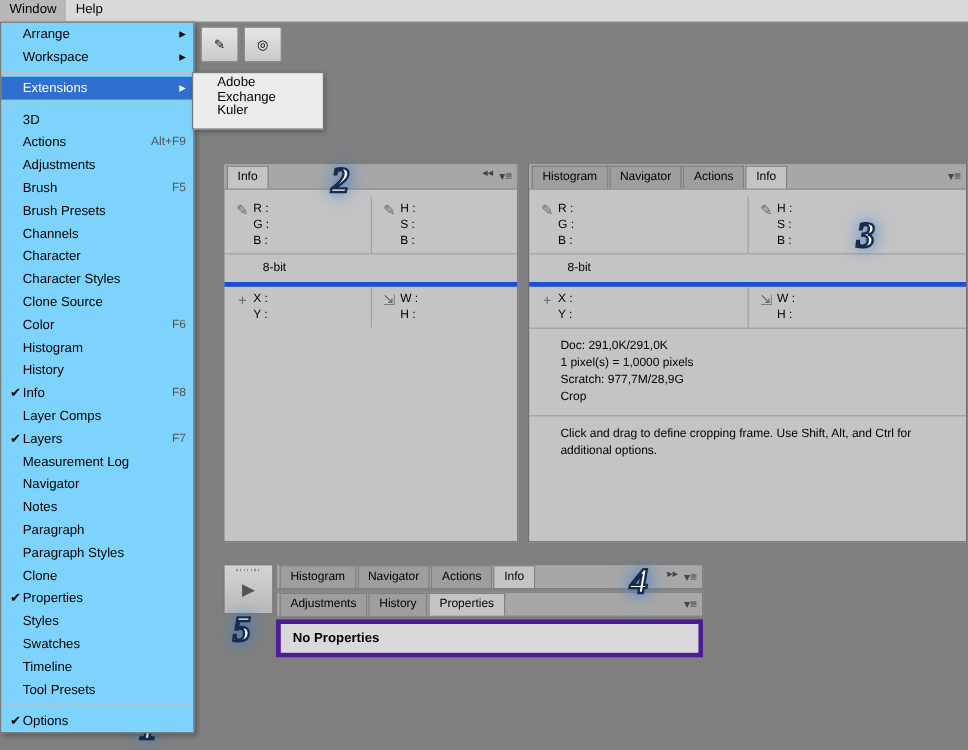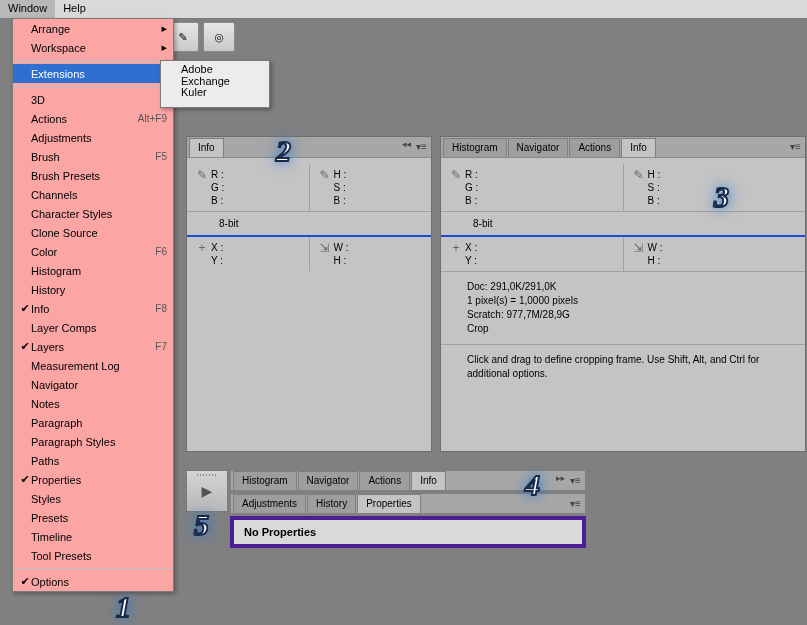--- a/index.html
+++ b/index.html
@@ -1,19 +1,19 @@
 <!DOCTYPE html>
 <html><head>
 <meta charset="utf-8">
 <style>
 html,body{margin:0;padding:0;width:807px;height:625px;overflow:hidden;font-family:Tahoma,Arial,sans-serif;font-size:11px;color:#000;background:#808080}
 .menubar{display:flex;background:#d9d9d9;height:18px;border-bottom:1px solid #7a7a7a;position:relative;z-index:5}
 .menubar .mitem{padding:2px 8px;cursor:default}
 .menubar .mitem.active{background:#b8b8b8}
-.dropdown{position:absolute;left:12px;top:18px;width:160px;background:#fca5a5;border:1px solid #7a7a7a;box-shadow:2px 2px 4px rgba(0,0,0,.3);z-index:5}
+.dropdown{position:absolute;left:0;top:18px;width:160px;background:#7dd3fc;border:1px solid #7a7a7a;box-shadow:2px 2px 4px rgba(0,0,0,.3);z-index:5}
 .dropdown .row{display:flex;align-items:center;height:19px;padding:0 6px;position:relative}
 .dropdown .row.sel{background:#2f6fcf;color:#fff}
 .dropdown .sep{height:1px;background:#bfbfbf;margin:3px 0}
 .dropdown .ck{width:12px;text-align:center}
 .dropdown .lbl{flex:1}
 .dropdown .sc{color:#555;font-size:10px}
 .dropdown .ar{width:10px;text-align:right}
 .submenu{position:absolute;left:160px;top:60px;width:108px;background:#ececec;border:1px solid #7a7a7a;box-shadow:2px 2px 4px rgba(0,0,0,.3);z-index:6}
 .submenu .srow{height:19px;padding:2px 20px}
 .toolbar{position:absolute;left:158px;top:20px;height:34px;display:flex;align-items:center}
@@ -28,21 +28,21 @@
 .pmenu{position:absolute;right:4px;top:4px;width:11px;height:9px;color:#444;font-size:10px}
 .pmin{position:absolute;right:20px;top:2px;font-size:9px;color:#444}
 .infobody{padding:6px 0 0 0}
 .inforow{display:flex;border-bottom:1px solid #a0a0a0}
 .inforow:last-child{border-bottom:none}
 .half{flex:1;padding:4px 6px;display:flex;font-size:10px}
 .half+.half{border-left:1px solid #a0a0a0}
 .ic{width:18px;color:#666;font-size:12px;text-align:center}
 .vals{line-height:13px}
 .vals span{display:block}
-.bitrow{padding:6px 0 6px 32px;font-size:10px;border-bottom:2px solid #1d4ed8}
+.bitrow{padding:6px 0 6px 32px;font-size:10px;border-bottom:4px solid #1d4ed8}
 .docinfo{padding:8px 26px;font-size:10px;line-height:14px}
 .tip{padding:8px 26px;font-size:10px;line-height:14px;border-top:1px solid #a0a0a0}
 .panel.p4{left:186px;top:470px;width:400px;height:85px}
 .p4 .leftdock{position:absolute;left:0;top:0;width:40px;height:40px;border:1px solid #7a7a7a;background:linear-gradient(#d4d4d4,#b8b8b8);display:flex;align-items:center;justify-content:center;font-size:14px;color:#555}
 .p4 .leftdock::before{content:"";position:absolute;top:3px;left:10px;right:10px;height:2px;background:repeating-linear-gradient(90deg,#888 0 1px,transparent 1px 3px)}
 .p4body{margin-left:44px}
 .tabbar2{display:flex;height:19px;background:#a7a7a7;border:1px solid #808080;align-items:flex-end;padding-left:2px;position:relative;margin-bottom:2px}
 .propbody{background:#d9d9d9;border:4px solid #4c1d95;padding:6px 10px;font-weight:bold;font-size:11px}
 .annot{position:absolute;font:italic bold 30px Georgia,serif;color:#fff;-webkit-text-stroke:2px #1a2a4a;text-shadow:0 0 10px #2a7bd4,0 0 18px #2a7bd4}
 .a1{left:116px;top:590px}
@@ -98,20 +98,24 @@
   <div class="row">
       <span class="ck"></span>
       <span class="lbl">Brush Presets</span>
     </div>
   <div class="row">
       <span class="ck"></span>
       <span class="lbl">Channels</span>
     </div>
   <div class="row">
       <span class="ck"></span>
+      <span class="lbl">Character</span>
+    </div>
+  <div class="row">
+      <span class="ck"></span>
       <span class="lbl">Character Styles</span>
     </div>
   <div class="row">
       <span class="ck"></span>
       <span class="lbl">Clone Source</span>
     </div>
   <div class="row">
       <span class="ck"></span>
       <span class="lbl">Color</span>
       <span class="sc">F6</span>
@@ -153,33 +157,33 @@
   <div class="row">
       <span class="ck"></span>
       <span class="lbl">Paragraph</span>
     </div>
   <div class="row">
       <span class="ck"></span>
       <span class="lbl">Paragraph Styles</span>
     </div>
   <div class="row">
       <span class="ck"></span>
-      <span class="lbl">Paths</span>
+      <span class="lbl">Clone</span>
     </div>
   <div class="row">
       <span class="ck">✔</span>
       <span class="lbl">Properties</span>
     </div>
   <div class="row">
       <span class="ck"></span>
       <span class="lbl">Styles</span>
     </div>
   <div class="row">
       <span class="ck"></span>
-      <span class="lbl">Presets</span>
+      <span class="lbl">Swatches</span>
     </div>
   <div class="row">
       <span class="ck"></span>
       <span class="lbl">Timeline</span>
     </div>
   <div class="row">
       <span class="ck"></span>
       <span class="lbl">Tool Presets</span>
     </div>
   <div class="sep"></div>

